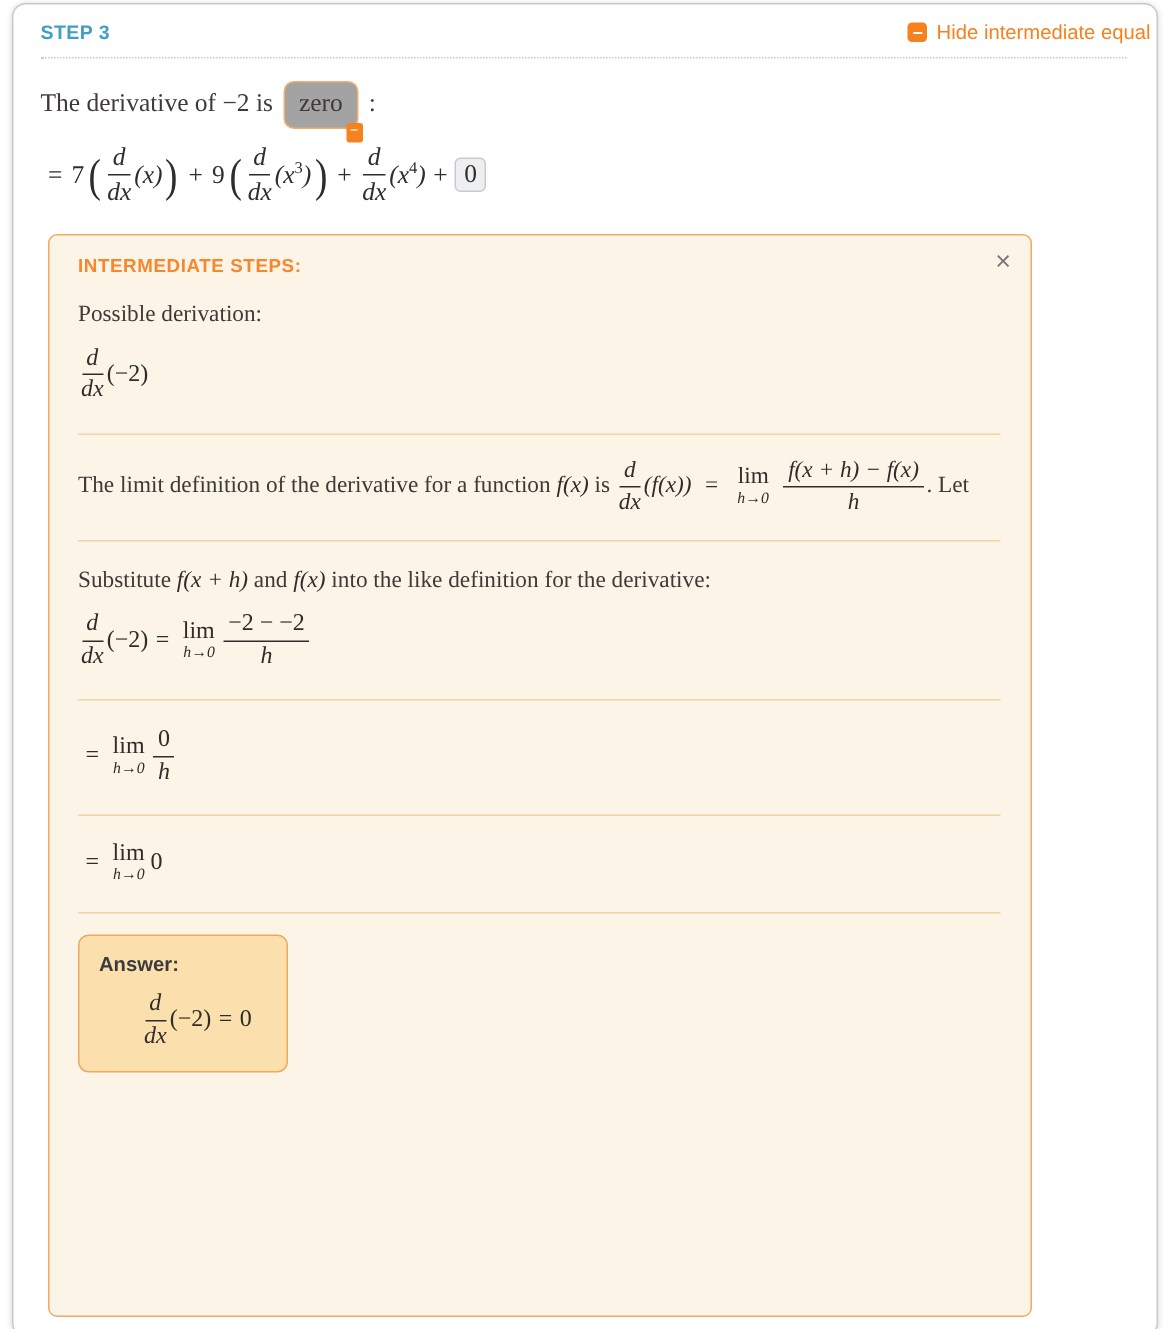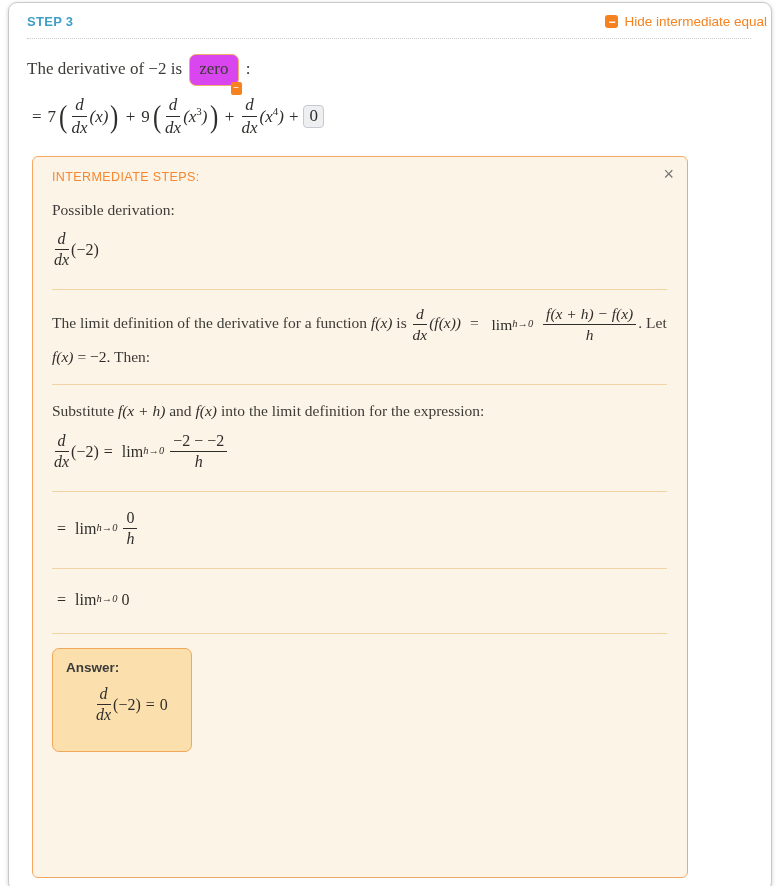--- a/index.html
+++ b/index.html
@@ -59,21 +59,21 @@
   .content-top { padding: 15px 18px 0 18px; }
   .sentence {
     font-size: 17px;
     color: #3d3b37;
     line-height: 1.5;
   }
   .zero-chip {
     position: relative;
     display: inline-block;
     border: 1.5px solid #f2ae6d;
-    background: #d946ef;
+    background: #a3a3a3;
     border-radius: 7px;
     padding: 1px 9px 3px 9px;
     margin: 0 3px;
   }
   .chip-badge {
     position: absolute;
     right: -4px; bottom: -10px;
     width: 11px; height: 13px;
     background: #f5821f;
     border-radius: 2px;
@@ -109,22 +109,22 @@
     flex-direction: column;
     align-items: center;
     vertical-align: middle;
     line-height: 1.15;
     margin: 0 2px;
   }
   .fnum { border-bottom: 1px solid #2f2d2a; padding: 0 3px 1px 3px; }
   .fden { padding-top: 1px; }
   .limwrap {
     display: inline-flex;
-    flex-direction: row;
-    align-items: flex-start;
+    flex-direction: column;
+    align-items: flex-end;
     vertical-align: middle;
     line-height: 1;
     margin: 0 4px;
   }
   .limtop { font-style: normal; }
   .limsub { font-size: 10.5px; font-style: italic; margin-top: 2px; }
   .boxed-zero {
     border: 1px solid #c6cad0;
     background: #edeff1;
     border-radius: 4px;
@@ -137,21 +137,21 @@
     margin: 16px 65px 12px 5px;
     min-height: 722px;
     background: #fdf4e8;
     border: 1px solid #f3a963;
     border-radius: 6px;
     padding: 13px 20px 16px 19px;
   }
   .panel-title {
     font-family: "Liberation Sans", sans-serif;
     font-size: 12.5px;
-    font-weight: 400;
+    font-weight: 700;
     letter-spacing: 0.4px;
     color: #f6872e;
   }
   .close-btn {
     position: absolute;
     top: 8px; right: 13px;
     background: none;
     border: none;
     font-size: 18px;
     color: #777777;
@@ -181,21 +181,21 @@
   }
   .mline { margin-top: 2px; }
   
   .answer-box {
     margin-top: 12px;
     width: fit-content;
     min-width: 140px;
     background: #fbe0ae;
     border: 1.5px solid #efa95a;
     border-radius: 7px;
-    padding: 11px 22px 24px 13px;
+    padding: 11px 22px 12px 13px;
   }
   .answer-label {
     font-family: "Liberation Sans", sans-serif;
     font-size: 13.5px;
     font-weight: 700;
     color: #3b3b3b;
   }
   .answer-math {
     display: flex;
     align-items: center;
@@ -277,28 +277,25 @@
         <span class="mo inline-math">=</span>
         <span class="limwrap inline-math">
             <span class="limtop">lim</span>
             <span class="limsub">h→0</span>
           </span>
         <span class="dfrac inline-math">
             <span class="fnum mi">f(x + h) − f(x)</span>
             <span class="fden mi">h</span>
           </span><span>. Let</span>
       </p>
-      <p class="ptext mline">
-        <span class="mi inline-math">f(x)</span><span class="mu inline-math"> = −2.</span><span> Then:</span>
-      </p>
 
       <div class="divider"></div>
 
       <p class="ptext">
-        <span>Substitute </span><span class="mi inline-math">f(x + h)</span><span> and </span><span class="mi inline-math">f(x)</span><span> into the limit definition for the expression:</span>
+        <span>Substitute </span><span class="mi inline-math">f(x + h)</span><span> and </span><span class="mi inline-math">f(x)</span><span> into the like definition for the derivative:</span>
       </p>
       <div class="pmath">
         <span class="dfrac">
             <span class="fnum mi">d</span>
             <span class="fden mi">dx</span>
           </span>
         <span class="mu">(−2)</span>
         <span class="mo">=</span>
         <span class="limwrap">
             <span class="limtop">lim</span>

